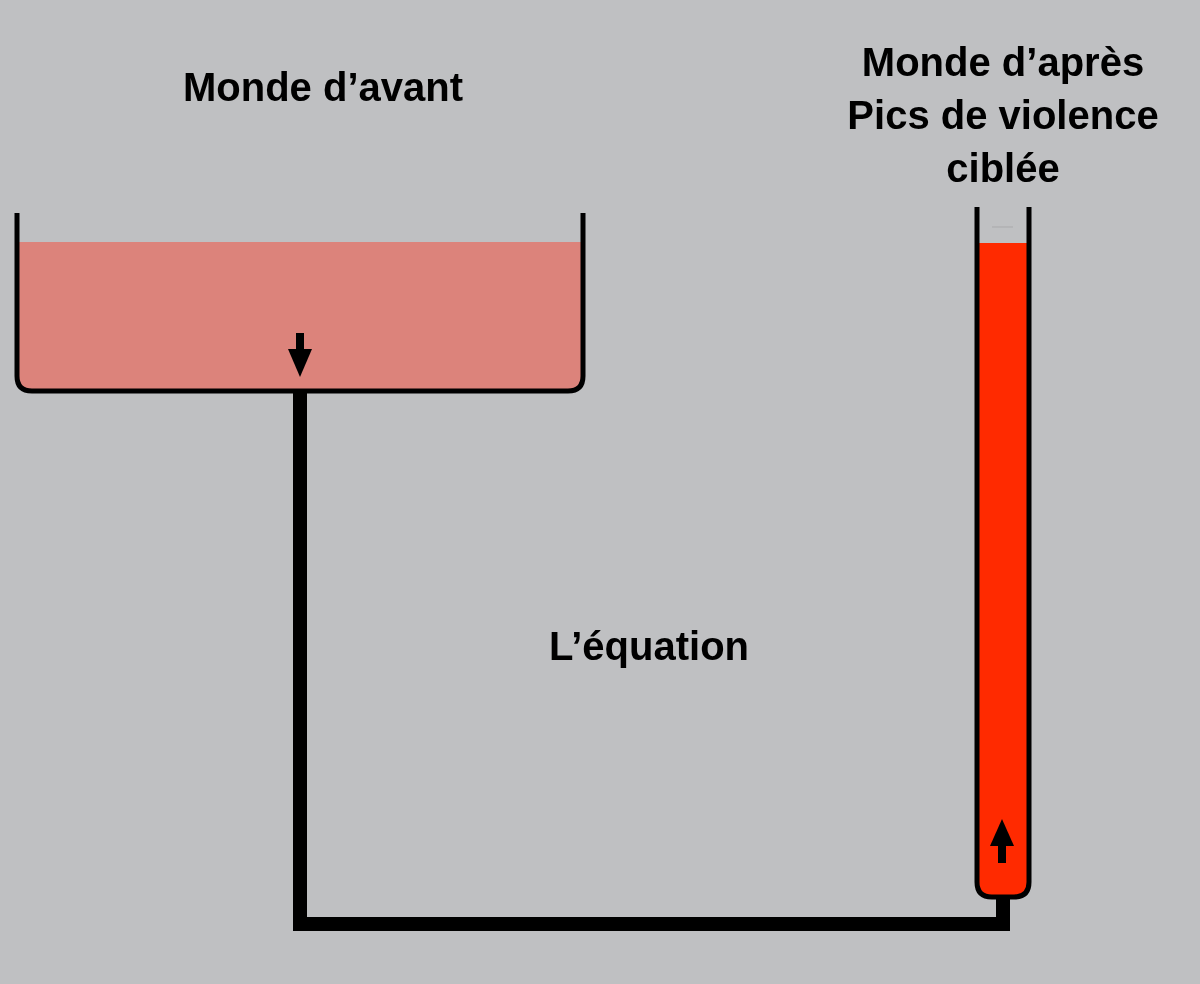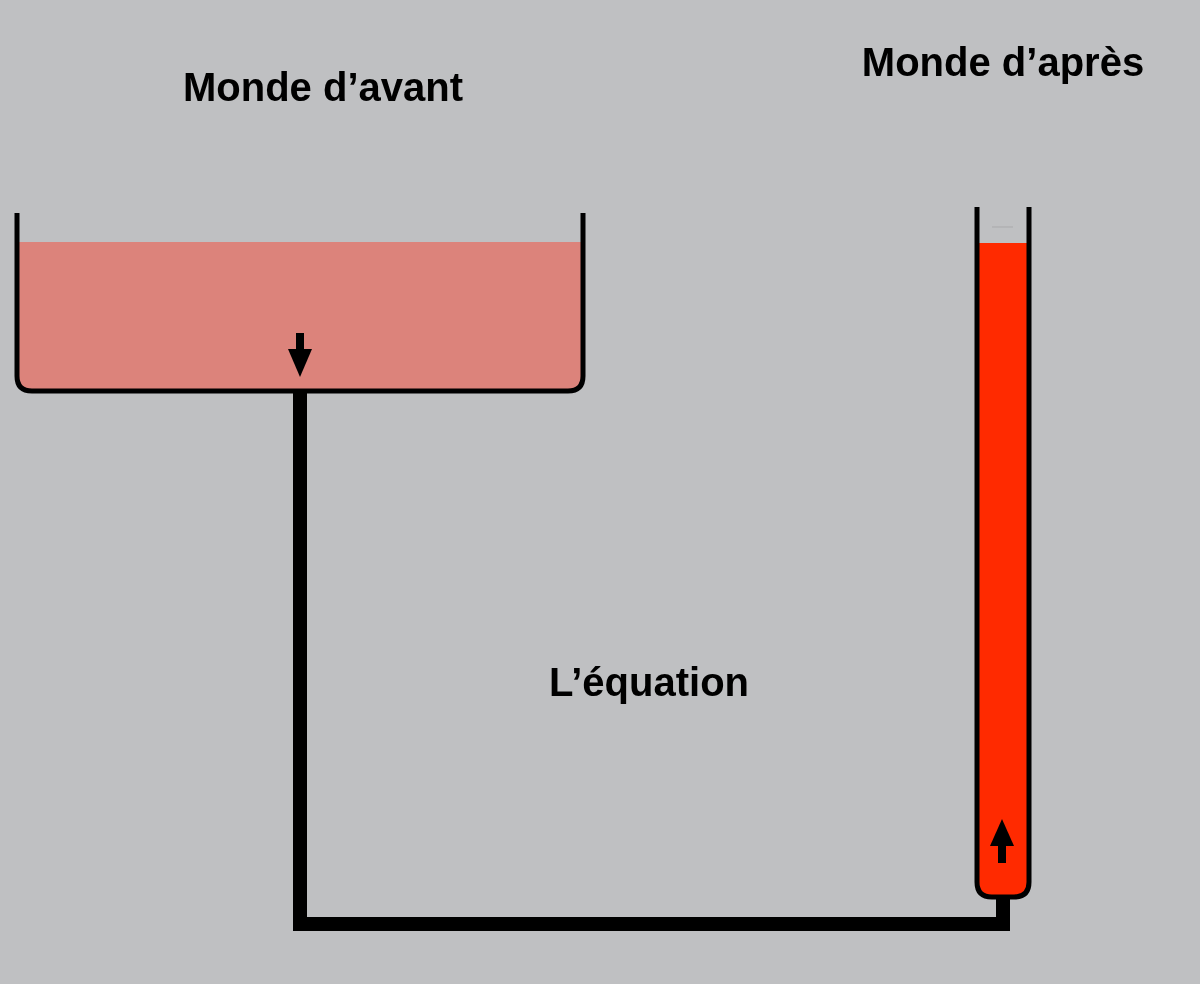--- a/index.html
+++ b/index.html
@@ -14,32 +14,34 @@
       position: absolute;
       font-weight: bold;
       color: #000;
       text-align: center;
       font-size: 40px;
       line-height: 53px;
       white-space: nowrap;
     }
     #label-before { left: 20px; width: 606px; top: 61px; }
     #label-after  { left: 820px; width: 366px; top: 36px; }
-    #label-center { left: 520px; width: 258px; top: 620px; margin-top: 36px; }
+    #label-center { left: 520px; width: 258px; top: 620px; }
     svg { position: absolute; left: 0; top: 0; }
   </style>
 </head>
 <body>
 
 <div id="label-before" class="label">
   <div>Monde d’avant</div>
 </div>
 
 <div id="label-after" class="label">
   <div>Monde d’après</div>
+  <div>Pics de violence</div>
+  <div>ciblée</div>
 </div>
 
 <div id="label-center" class="label">
   <div>L’équation</div>
 </div>
 
 <svg width="1200" height="984" viewBox="0 0 1200 984">
 
   <path d="M300 392 L300 924 L1003 924 L1003 895" fill="none" stroke="#000" stroke-width="14" stroke-linejoin="miter"></path>
 

